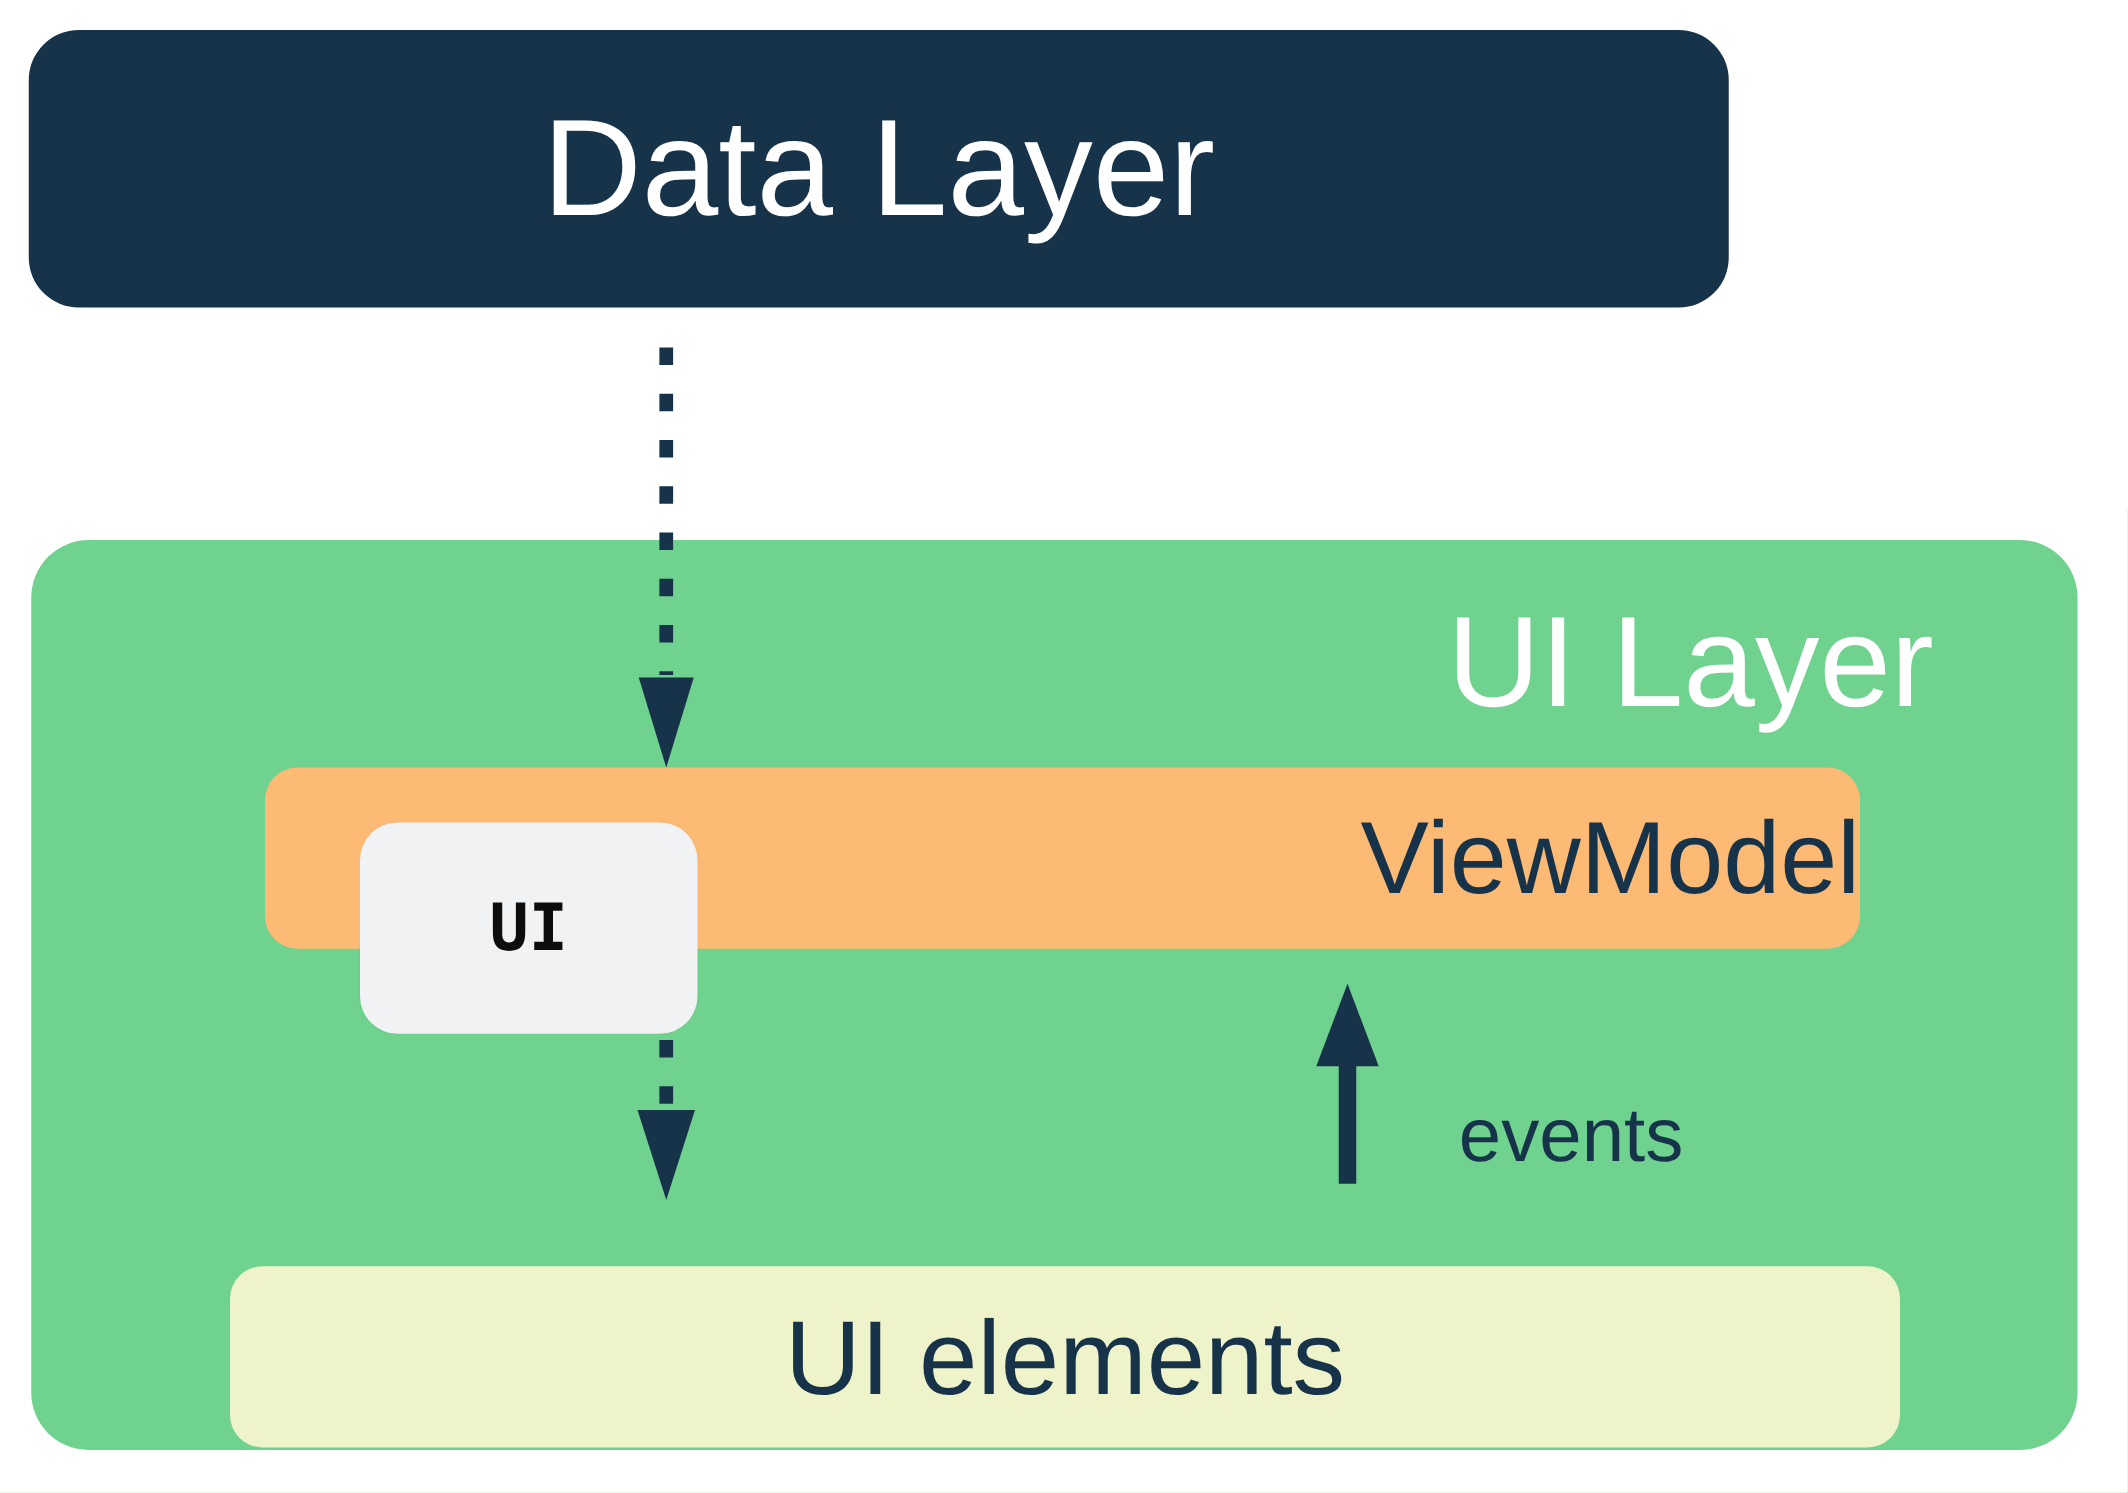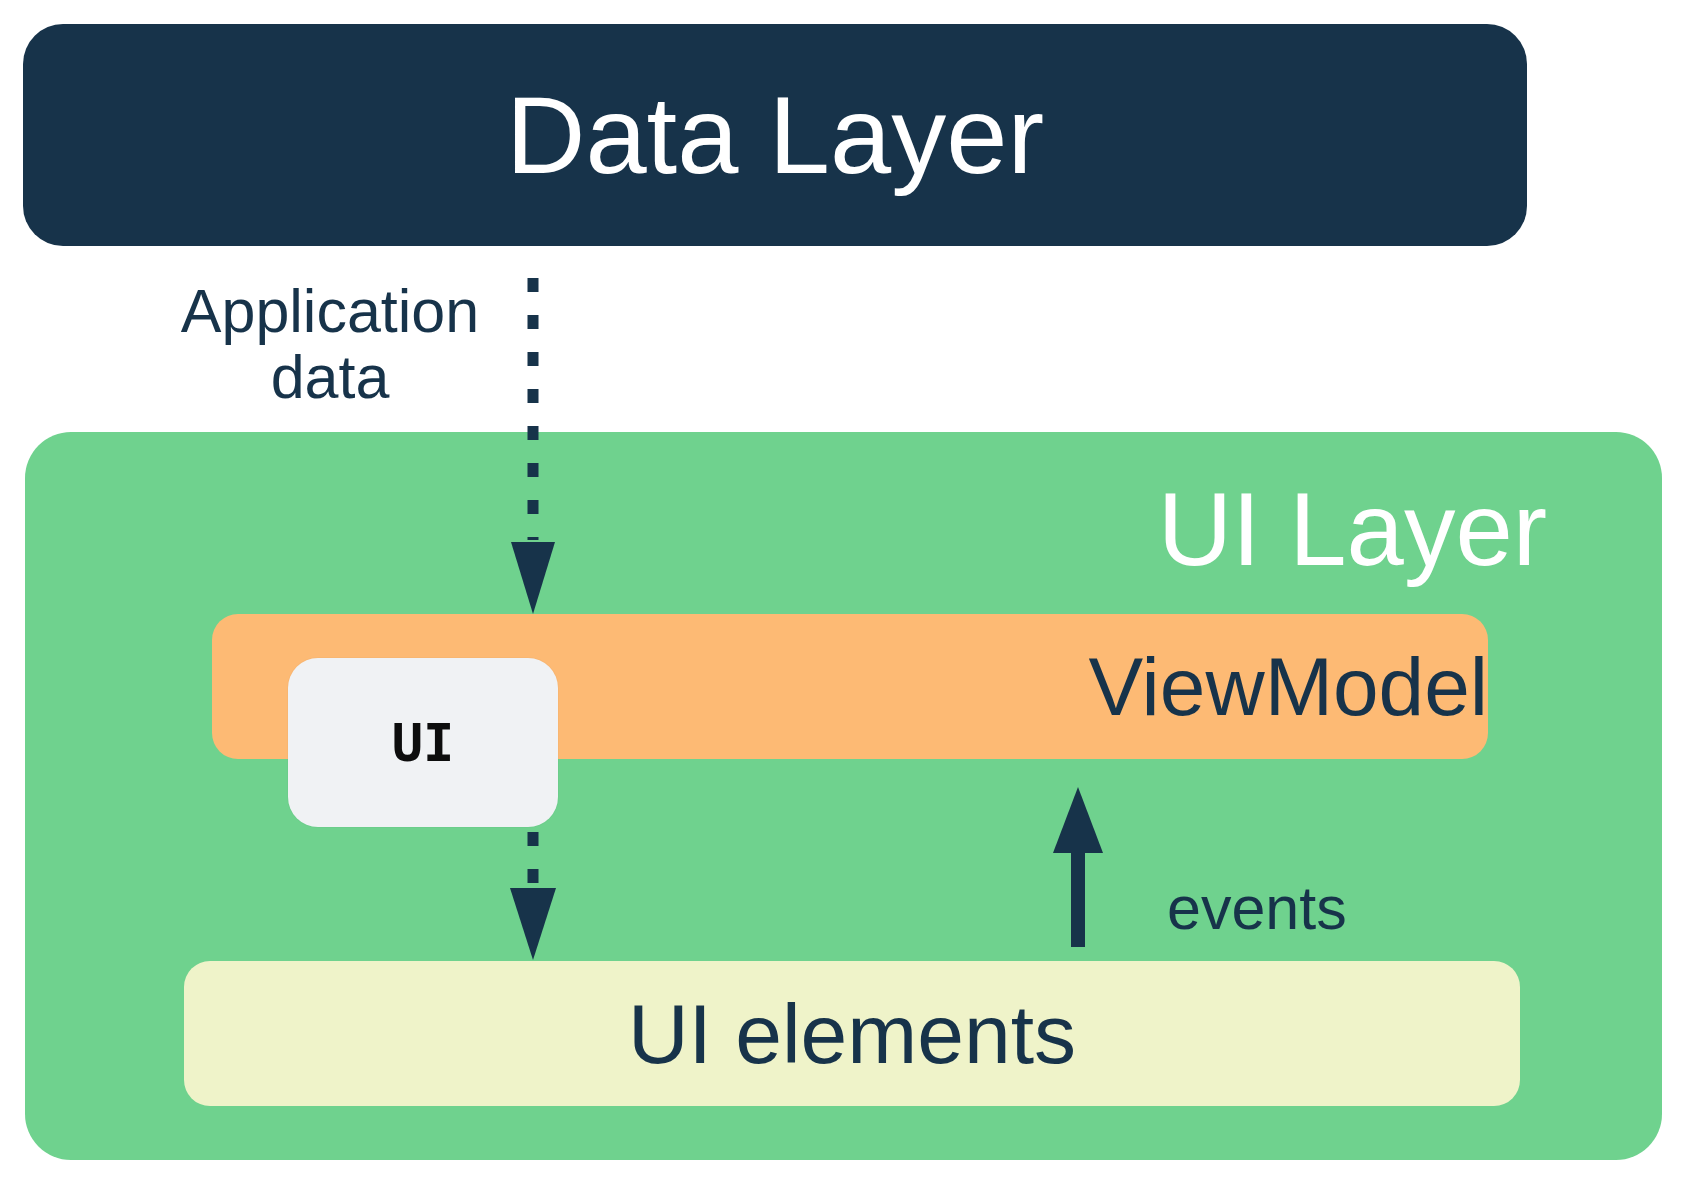--- a/index.html
+++ b/index.html
@@ -7,21 +7,21 @@
     position: relative;
     width: 1702px;
     height: 1194px;
     background: #ffffff;
     font-family: "Liberation Sans", sans-serif;
     overflow: hidden;
   }
   .box { position: absolute; box-sizing: border-box; }
 
   .data-layer {
-    left: 23px; top: 24px; width: 1504px; height: 222px;
+    left: 23px; top: 24px; width: 1360px; height: 222px;
     background: #17334A; border-radius: 40px;
     display: flex; align-items: center; justify-content: center;
   }
   .data-layer-label {
     color: #ffffff; font-size: 110px; line-height: 1; letter-spacing: 0px;
   }
 
   .ui-layer {
     left: 25px; top: 432px; width: 1637px; height: 728px;
     background: #6FD28E; border-radius: 46px;
@@ -43,21 +43,21 @@
     background: #F0F2F4; border-radius: 30px;
     display: flex; flex-direction: row; align-items: center; justify-content: center;
     box-shadow: 0 0 0 1px rgba(0,0,0,0.02);
   }
   .ui-state-line {
     font-family: "DejaVu Sans Mono", "Liberation Mono", monospace;
     font-weight: 700; color: #0d0d0d; font-size: 52px; line-height: 66px;
   }
 
   .ui-elements {
-    left: 184px; top: 961px; width: 1336px; height: 145px;
+    left: 184px; top: 1013px; width: 1336px; height: 145px;
     background: #EFF3C9; border-radius: 26px;
     display: flex; align-items: center; justify-content: center;
   }
   .ui-elements-label { color: #17334A; font-size: 84px; line-height: 1; }
 
   .app-data-label {
     position: absolute; left: 140px; top: 278px; width: 380px;
     text-align: center; color: #17334A; font-size: 61px; line-height: 66px;
   }
   .events-label {
@@ -69,24 +69,20 @@
 </style>
 </head>
 <body>
 
 <div class="stage">
 
   <div class="box data-layer">
     <div class="data-layer-label">Data Layer</div>
   </div>
 
-  <div class="app-data-label">
-    <div>Application</div>
-    <div>data</div>
-  </div>
 
   <div class="box ui-layer"></div>
   <div class="ui-layer-label">UI Layer</div>
 
   <div class="box viewmodel">
     <div class="viewmodel-label">ViewModel</div>
   </div>
 
   <div class="box ui-state">
     <div class="ui-state-line">UI</div>

